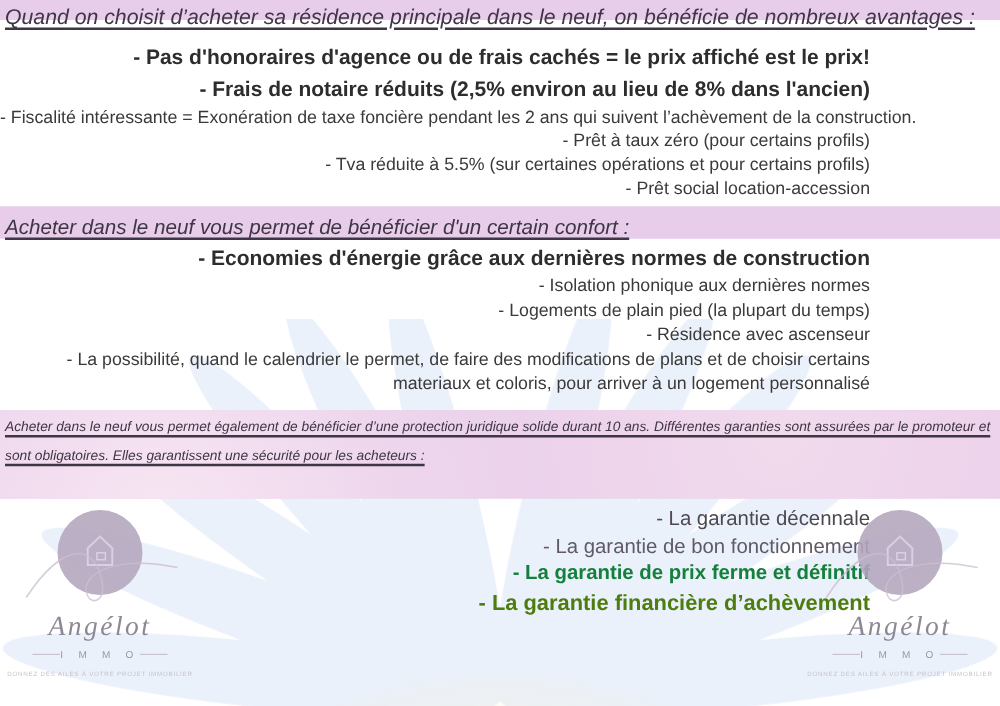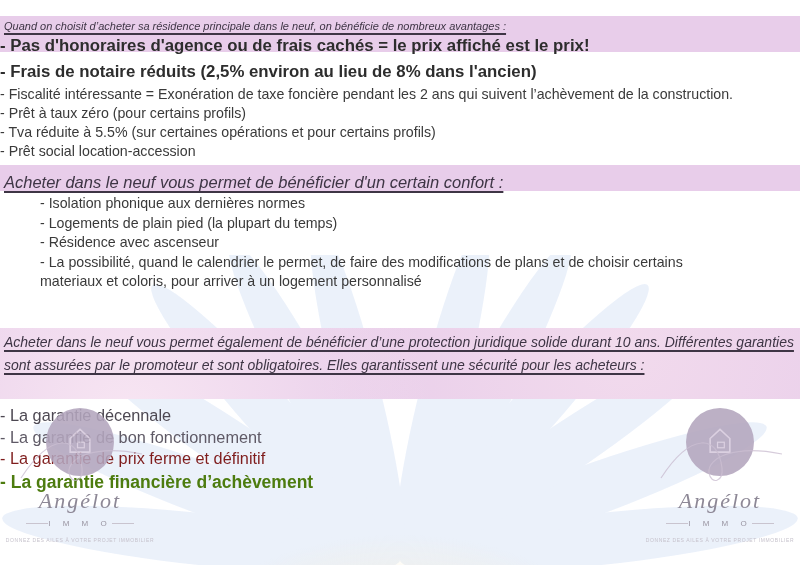--- a/index.html
+++ b/index.html
@@ -4,38 +4,38 @@
 <style>
   html,body{margin:0;padding:0;background:#ffffff;}
   .page{position:relative;width:800px;height:565px;background:#ffffff;overflow:hidden;
         font-family:"Liberation Sans",sans-serif;color:#333;}
   
   .bg-wings{position:absolute;left:0;bottom:0;z-index:0;}
   
   .bar{position:absolute;left:0;width:800px;background:#e8cdea;z-index:1;box-sizing:border-box;}
   .bar .h{font-style:italic;color:#3e3545;text-decoration:underline;
           text-underline-offset:3px;text-decoration-thickness:1.5px;white-space:nowrap;margin:0;}
-  #bar1{top:16px;height:36px;padding:4px 0 0 4px;font-size:11px;}
+  #bar1{top:0;height:16px;padding:4px 0 0 4px;font-size:17px;}
   #bar2{top:165px;height:26px;padding:8px 0 0 4px;font-size:16.5px;}
-  #bar3{top:328px;height:71px;padding:3px 3px 0 4px;font-size:14px;line-height:23px;
+  #bar3{top:328px;height:71px;padding:3px 3px 0 4px;font-size:11px;line-height:23px;
         background-image:
           radial-gradient(circle at 16% 130%, rgba(250,234,244,.85), rgba(250,234,244,0) 45%),
           radial-gradient(circle at 78% 30%,  rgba(246,224,238,.7),  rgba(246,224,238,0) 50%);}
   #bar3 .h{white-space:normal;}
   
-  .clist{position:absolute;left:0;width:696px;text-align:left;z-index:1;}
+  .clist{position:absolute;left:0;width:696px;text-align:right;z-index:1;}
   #list1{top:33px;}
   #list2{top:194px;}
   #list3{top:405px;}
   .bline{font-weight:bold;font-size:16.8px;line-height:26px;color:#2d2d2d;white-space:nowrap;}
   .rline{font-size:14.2px;line-height:19px;color:#3a3a3a;white-space:nowrap;}
   #list2 .rline{line-height:19.5px;margin-left:40px;}
   .wrapline{white-space:normal;max-width:786px;margin:0 auto;}
   .g{font-size:16.3px;line-height:21.5px;}
-  .gc1{color:#4d4852;} .gc2{color:#4d4852;} .gc3{color:#5f5a66;} .gc4{color:#7f1d1d;}
+  .gc1{color:#4d4852;} .gc2{color:#4d4852;} .gc3{color:#5f5a66;} .gc4{color:#15803d;font-weight:bold;}
   .g5{font-weight:bold;font-size:17.5px;line-height:24px;color:#4d7c0f;}
   
   .logo{position:absolute;top:408px;width:150px;text-align:center;z-index:1;}
   #logoL{left:5px;} #logoR{left:645px;}
   .lcircle{position:relative;width:68px;height:68px;margin:0 auto;border-radius:50%;
            background:#b3a5bd;opacity:.88;}
   .lcircle .house{position:absolute;left:19px;top:17px;}
   .mono{position:absolute;left:-30px;top:22px;overflow:visible;pointer-events:none;}
   .lname{margin-top:12px;font-family:Liberation Serif, serif;font-style:italic;font-size:22px;
          color:#8d8896;letter-spacing:2px;}
@@ -86,20 +86,21 @@
     <div class="rline">- Prêt à taux zéro (pour certains profils)</div>
     <div class="rline">- Tva réduite à 5.5% (sur certaines opérations et pour certains profils)</div>
     <div class="rline">- Prêt social location-accession</div>
   </div>
 
   <div class="bar" id="bar2">
     <p class="h">Acheter dans le neuf vous permet de bénéficier d'un certain confort :</p>
   </div>
 
   <div class="clist" id="list2">
+    <div class="bline">- Economies d'énergie grâce aux dernières normes de construction</div>
     <div class="rline">- Isolation phonique aux dernières normes</div>
     <div class="rline">- Logements de plain pied (la plupart du temps)</div>
     <div class="rline">- Résidence avec ascenseur</div>
     <div class="rline wrapline">- La possibilité, quand le calendrier le permet, de faire des modifications de plans et de choisir certains materiaux et coloris, pour arriver à un logement personnalisé</div>
   </div>
 
   <div class="bar" id="bar3">
     <p class="h">Acheter dans le neuf vous permet également de bénéficier d’une protection juridique solide durant 10 ans. Différentes garanties sont assurées par le promoteur et sont obligatoires. Elles garantissent une sécurité pour les acheteurs :</p>
   </div>
 

